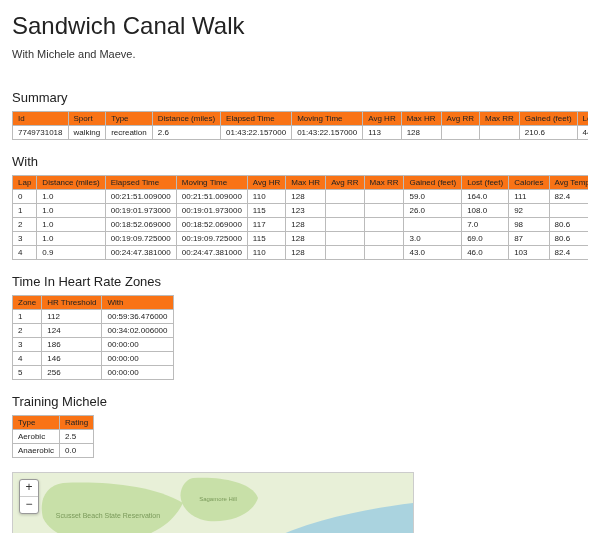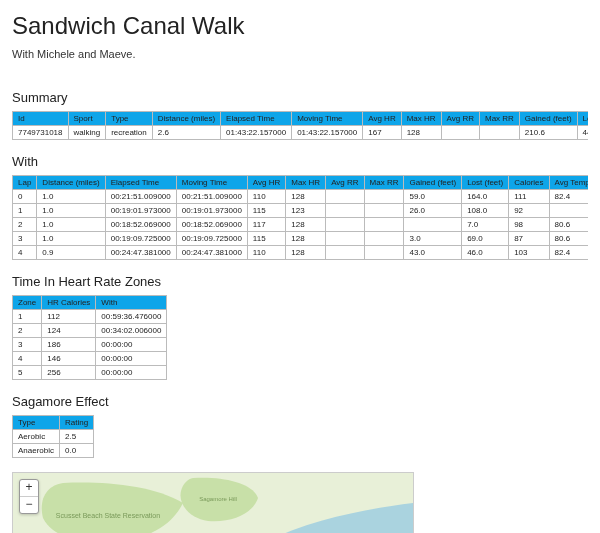--- a/index.html
+++ b/index.html
@@ -1,21 +1,21 @@
 <!DOCTYPE html>
 <html><head>
 <meta charset="utf-8">
 <style>
   body{font-family:-apple-system,BlinkMacSystemFont,"Segoe UI",Helvetica,Arial,sans-serif;margin:12px;color:#222;font-size:10px;background:#fff}
   h1{font-size:24px;font-weight:400;margin:0 0 8px}
   .sub{font-size:11px;margin-bottom:30px;color:#333}
   h2{font-size:13px;font-weight:400;margin:14px 0 6px}
   table{border-collapse:collapse;font-size:8px}
   th,td{border:1px solid #bbb;padding:2px 5px;text-align:left;white-space:nowrap;font-weight:400}
-  th{background:#0ea5e9}
+  th{background:#f97316}
   .mapbox{margin-top:14px;width:400px;height:260px;position:relative;border:1px solid #ccc;overflow:hidden}
   .map-svg{width:100%;height:100%;display:block}
   .zoom{position:absolute;top:6px;left:6px;width:18px;background:#fff;border:1px solid #999;border-radius:3px;box-shadow:0 1px 3px rgba(0,0,0,.2);font-size:12px;color:#333}
   .zoom div{height:16px;line-height:14px;text-align:center;cursor:pointer}
   .zoom div:first-child{border-bottom:1px solid #ccc}
 </style>
 </head>
 <body>
 
 <h1>Sandwich Canal Walk</h1>
@@ -40,21 +40,21 @@
       </tr>
     </thead>
   <tbody>
       <tr id="sum-row">
         <td>7749731018</td>
         <td>walking</td>
         <td>recreation</td>
         <td>2.6</td>
         <td>01:43:22.157000</td>
         <td>01:43:22.157000</td>
-        <td>167</td>
+        <td>113</td>
         <td>128</td>
         <td></td>
         <td></td>
         <td>210.6</td>
         <td>448.0</td>
       </tr>
     </tbody>
 </table>
 
 <h2>With</h2>
@@ -147,21 +147,21 @@
         <td>82.4</td>
       </tr>
     </tbody>
 </table>
 
 <h2>Time In Heart Rate Zones</h2>
 <table>
   <thead>
       <tr id="hr-head">
         <th>Zone</th>
-        <th>HR Calories</th>
+        <th>HR Threshold</th>
         <th>With</th>
       </tr>
     </thead>
   <tbody id="hr-body">
       <tr>
         <td>1</td>
         <td>112</td>
         <td>00:59:36.476000</td>
       </tr>
       <tr>
@@ -180,21 +180,21 @@
         <td>00:00:00</td>
       </tr>
       <tr>
         <td>5</td>
         <td>256</td>
         <td>00:00:00</td>
       </tr>
     </tbody>
 </table>
 
-<h2>Sagamore Effect</h2>
+<h2>Training Michele</h2>
 <table>
   <thead>
       <tr id="te-head">
         <th>Type</th>
         <th>Rating</th>
       </tr>
     </thead>
   <tbody id="te-body">
       <tr>
         <td>Aerobic</td>

